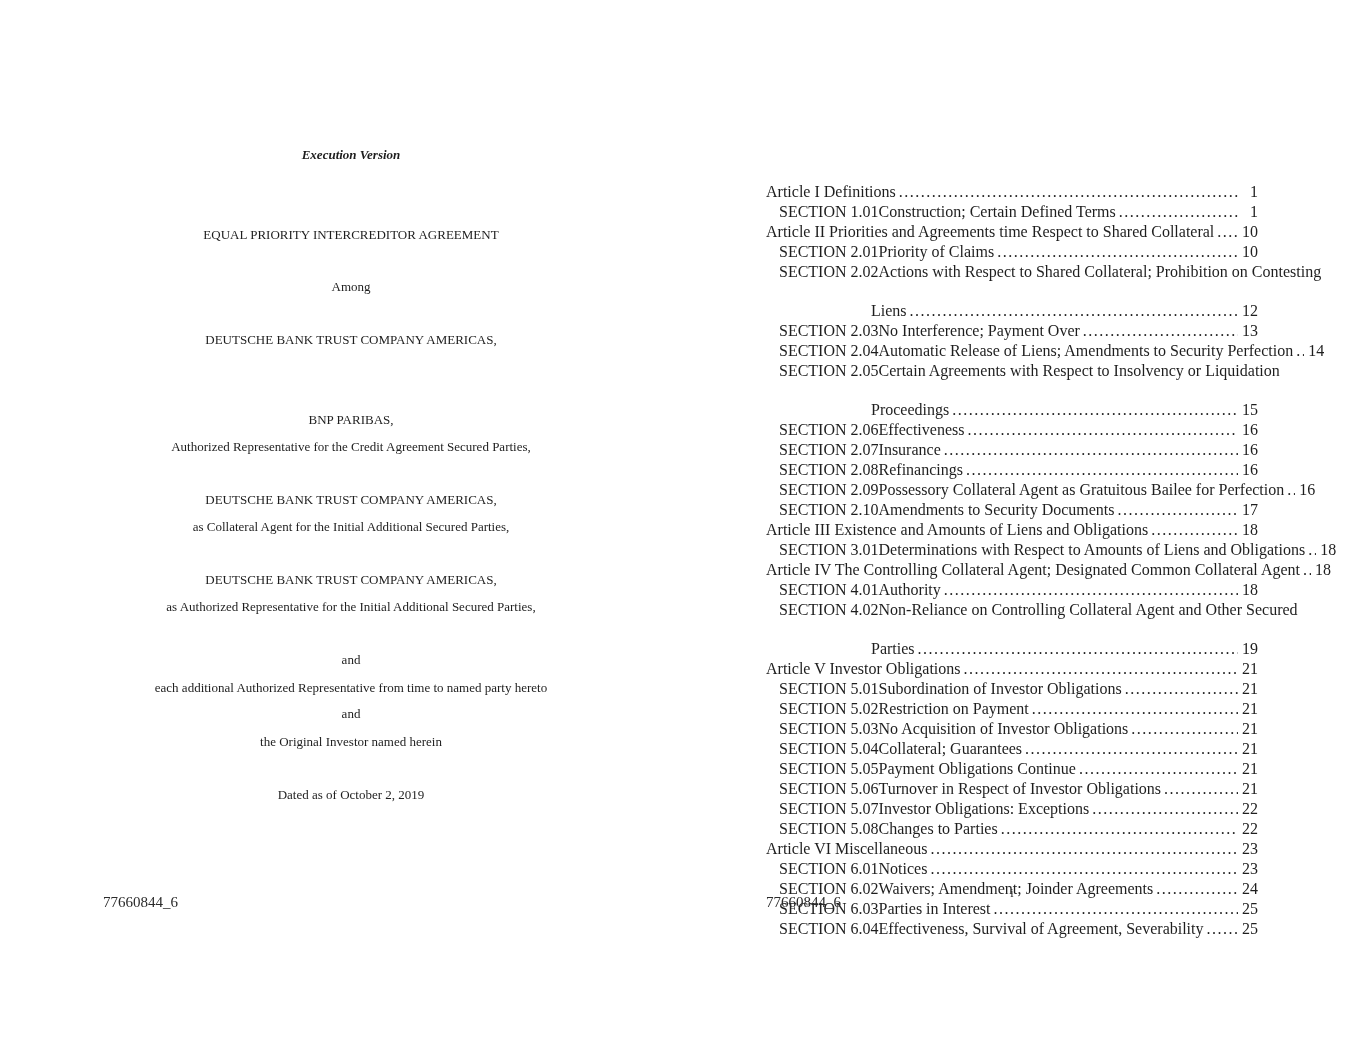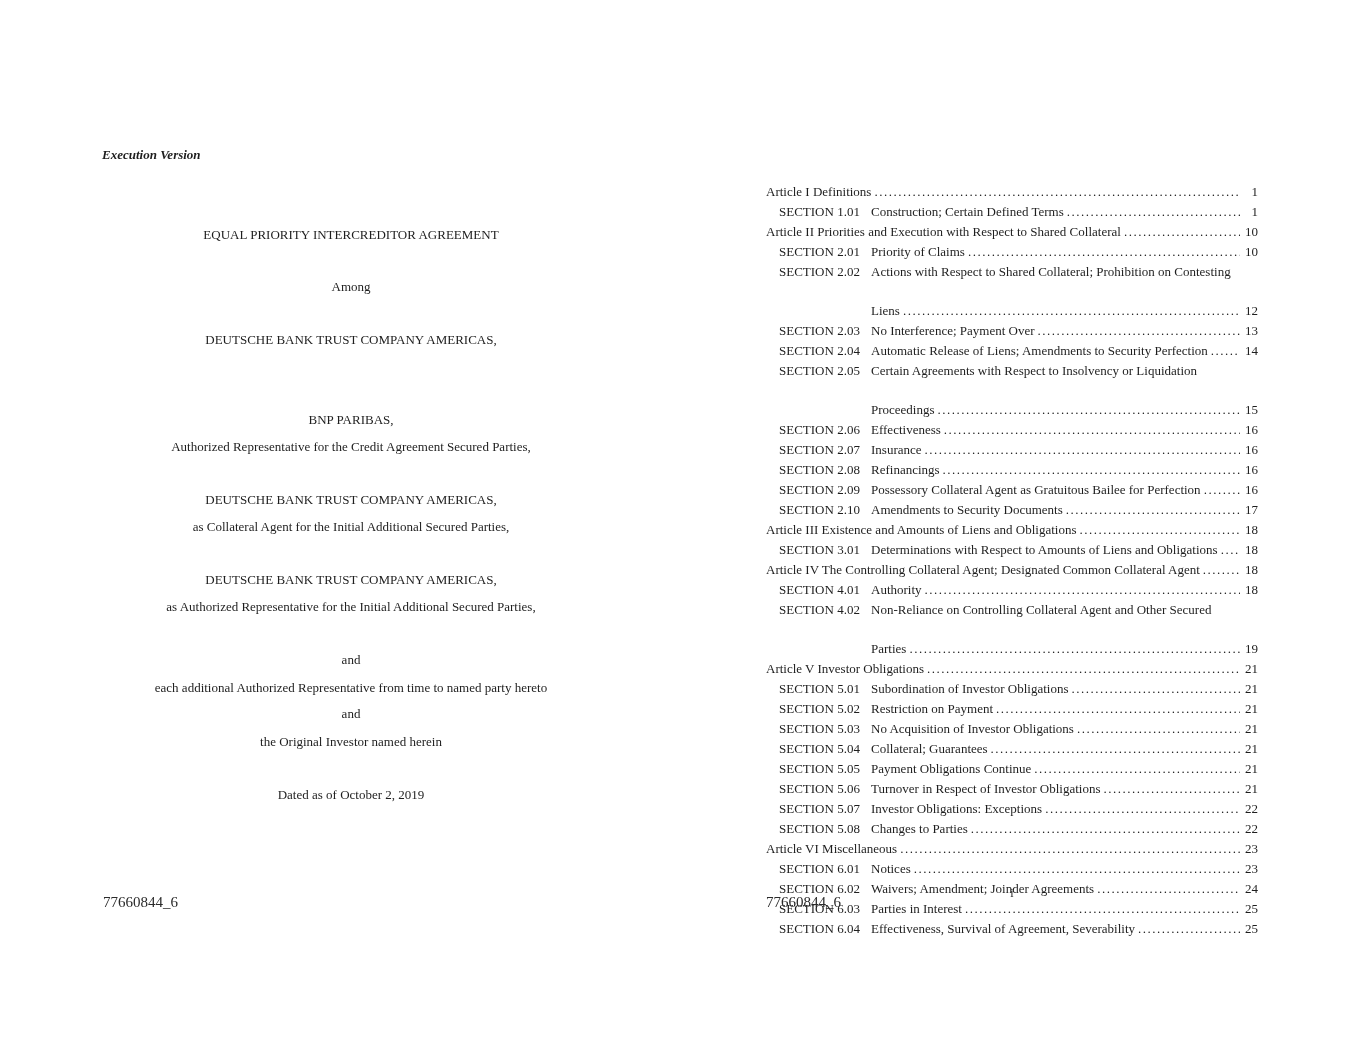--- a/index.html
+++ b/index.html
@@ -11,32 +11,32 @@
     color:#1e1e1e;
     overflow:hidden;
   }
 
   
   .cover { position:absolute; left:102px; top:0; width:498px; height:1055px; }
   .cover .line {
     position:absolute; left:0; width:100%;
     text-align:center; font-size:13px; line-height:16px; white-space:nowrap;
   }
-  .cover .version { text-align:left; font-weight:bold; font-style:italic; }
+  .cover .version { text-align:center; font-weight:bold; font-style:italic; }
 
   .docnum {
     position:absolute; font-size:15px; line-height:11px; color:#2a2a2a;
   }
   .docnum-left  { left:103px; top:897px; }
   .docnum-right { left:766px; top:897px; }
 
   
   .toc {
     position:absolute; left:766px; top:184px; width:492px;
-    font-size:13px;
+    font-size:16px;
   }
   .toc-entry { margin-bottom:5px; }
   .toc-line { display:flex; align-items:baseline; line-height:15px; }
   .indent-section { padding-left:13px; }
   .indent-wrap { padding-left:105px;margin-top:24px; }
   .s-label { flex:0 0 92px; white-space:nowrap; }
   .t-text { flex:0 0 auto; white-space:nowrap; }
   .dots { flex:1 1 auto; overflow:hidden; white-space:nowrap; margin:0 4px 0 3px; min-width:8px; }
   .dots::after {
     content:"..........................................................................................................................................................";
@@ -89,21 +89,21 @@
     <div class="toc-entry">
       <div class="toc-line indent-section">
         <span class="s-label">SECTION 1.01</span>
         <span class="t-text">Construction; Certain Defined Terms</span>
         <span class="dots"></span>
         <span class="pg">1</span>
       </div>
     </div>
     <div class="toc-entry">
       <div class="toc-line">
-        <span class="t-text">Article II Priorities and Execution with Respect to Shared Collateral</span>
+        <span class="t-text">Article II Priorities and Agreements time Respect to Shared Collateral</span>
         <span class="dots"></span>
         <span class="pg">10</span>
       </div>
     </div>
     <div class="toc-entry">
       <div class="toc-line indent-section">
         <span class="s-label">SECTION 2.01</span>
         <span class="t-text">Priority of Claims</span>
         <span class="dots"></span>
         <span class="pg">10</span>

